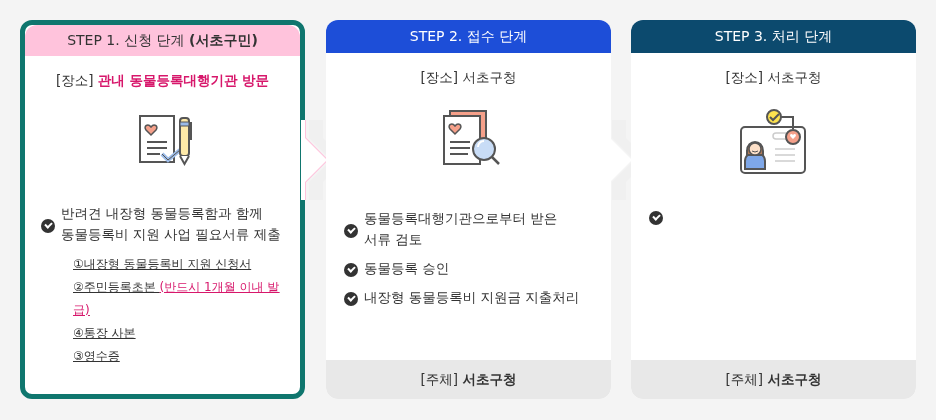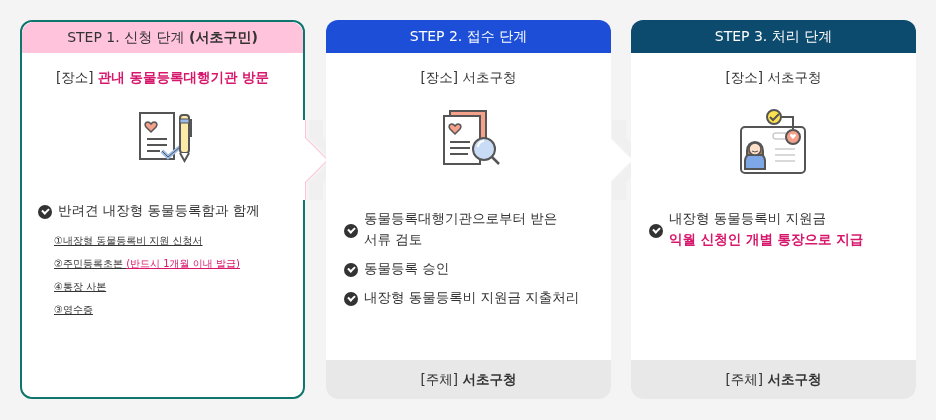--- a/index.html
+++ b/index.html
@@ -4,21 +4,21 @@
   <style>
     * { box-sizing: border-box; margin: 0; padding: 0; }
     html, body { width: 936px; height: 420px; background: #f4f4f4; overflow: hidden; }
     body { font-family: "DejaVu Sans", "Liberation Sans", sans-serif; color: #333; position: relative; }
 
     .card {
       position: absolute; top: 20px; width: 285px; height: 379px;
       background: #fff; border-radius: 12px; overflow: visible;
     }
     .card .inner { position: absolute; inset: 0; border-radius: 12px; overflow: hidden; background:#fff; }
-    .card1 { left: 20px; border: 2px solid #0f766e; padding-left: 8px; }
+    .card1 { left: 20px; border: 5px solid #0f766e; padding-left: 8px; }
     .card2 { left: 326px; }
     .card3 { left: 631px; }
 
     .header {
       height: 33px; line-height: 33px; text-align: center; font-size: 14px;
     }
     .card1 .header { background: #ffc3dc; color: #333; height: 31px; line-height: 31px; }
     .card2 .header { background: #1d4ed8; color: #fff; }
     .card3 .header { background: #0c4a6e; color: #fff; }
     .header b { font-weight: bold; }
@@ -34,21 +34,21 @@
     .check {
       flex: 0 0 14px; width: 14px; height: 14px; border-radius: 50%; background: #333;
       margin-top: 3px; margin-right: 6px; position: relative;
     }
     .check::after {
       content: ""; position: absolute; left: 4px; top: 3px; width: 5px; height: 3px;
       border-left: 2px solid #fff; border-bottom: 2px solid #fff; transform: rotate(-45deg);
     }
     .pink-bold { color: #d7176b; font-weight: bold; }
 
-    .docs { margin-left: 16px; margin-top: 2px; font-size: 10px; line-height: 23px; }
+    .docs { margin-left: 32px; margin-top: 2px; font-size: 12px; line-height: 23px; }
     .docs div { text-decoration: underline; color: #333; }
     .docs .pinkul { color: #d7176b; text-decoration: underline; }
 
     .footer {
       position: absolute; left: 0; right: 0; bottom: 0; height: 39px; line-height: 39px;
       text-align: center; font-size: 13.5px; background: #e8e8e8; color: #333;
     }
     .card1 .footer { background: #fff0f6; height: 37px; line-height: 37px; }
     .footer b { font-weight: bold; }
 
@@ -78,20 +78,21 @@
       <rect x="62" y="8" width="9" height="38" rx="3" fill="#fde9a8" stroke="#555" stroke-width="2"></rect>
       <rect x="62" y="12" width="9" height="4" fill="#9bbbe8" stroke="#555" stroke-width="1"></rect>
       <path d="M62 46 l4.5 8 l4.5 -8" fill="#fff" stroke="#555" stroke-width="2"></path>
       <line x1="73" y1="12" x2="73" y2="30" stroke="#555" stroke-width="2"></line>
     </svg>
     <div class="bullets">
       <div class="bullet">
         <span class="check"></span>
         <div>
           <div>반려견 내장형 동물등록함과 함께</div>
+          <div>동물등록비 지원 사업 필요서류 제출</div>
         </div>
       </div>
       <div class="docs">
         <div>①내장형 동물등록비 지원 신청서</div>
         <div><span>②주민등록초본 </span><span class="pinkul">(반드시 1개월 이내 발급)</span></div>
         <div>④통장 사본</div>
         <div>③영수증 </div>
       </div>
     </div>
   </div>
@@ -167,23 +168,19 @@
       <path d="M18 44 c0 -12 16 -12 16 0 v4 h-16z" fill="#b07a58" stroke="#555" stroke-width="2"></path>
       <circle cx="26" cy="42" r="6" fill="#fde0c8" stroke="#555" stroke-width="1.5"></circle>
       <path d="M23 44 q3 2 6 0" fill="none" stroke="#555" stroke-width="1"></path>
       <line x1="46" y1="42" x2="66" y2="42" stroke="#ccc" stroke-width="1.5"></line>
       <line x1="46" y1="48" x2="66" y2="48" stroke="#ccc" stroke-width="1.5"></line>
       <line x1="46" y1="54" x2="66" y2="54" stroke="#ccc" stroke-width="1.5"></line>
     </svg>
     <div class="bullets">
       <div class="bullet">
         <span class="check"></span>
-        <div>
-          <div>내장형 동물등록비 지원금</div>
-          <div class="pink-bold">익월 신청인 개별 통장으로 지급</div>
-        </div>
       </div>
     </div>
     <div class="footer">
       <span>[주체] </span><b>서초구청</b>
     </div>
   </div>
 </div>
 
 </body></html>

